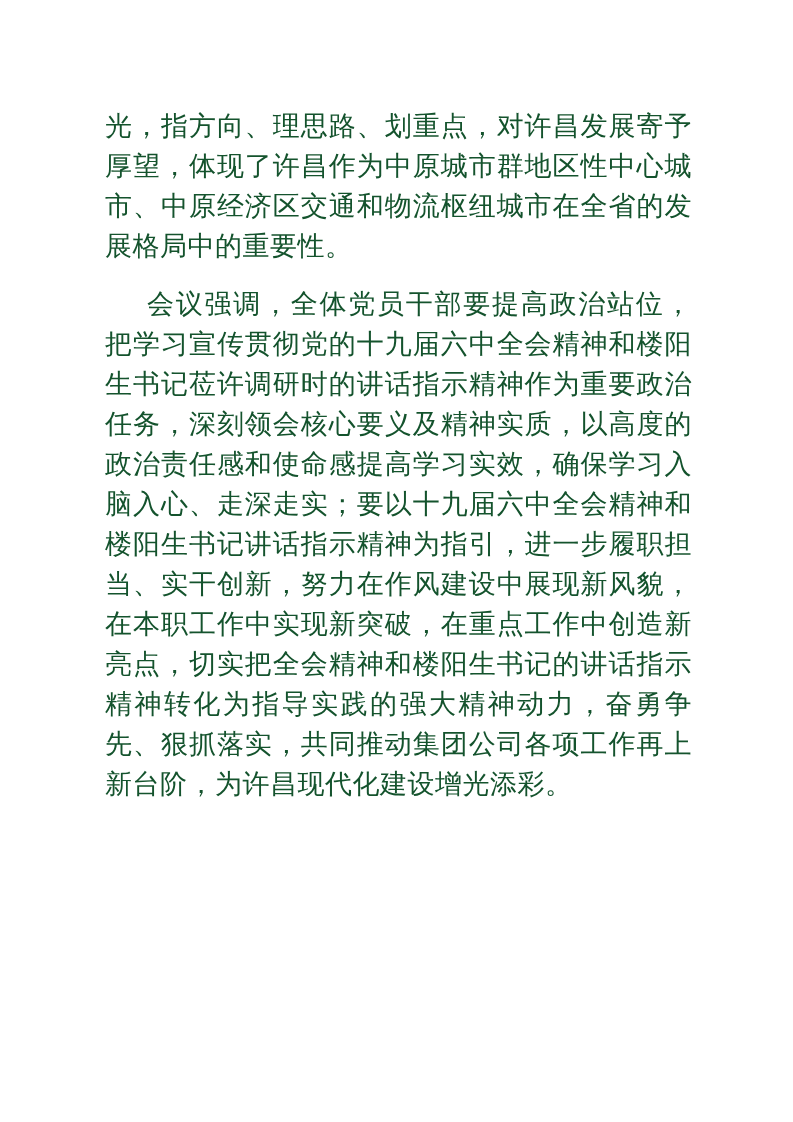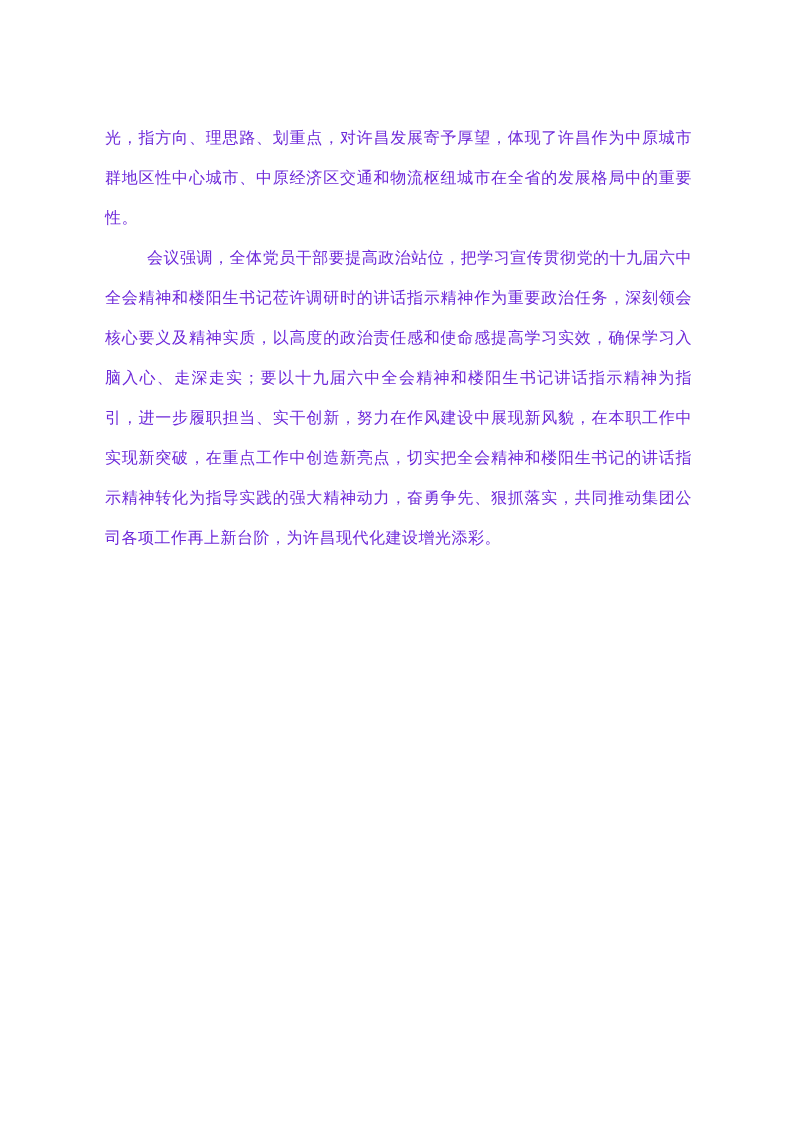--- a/index.html
+++ b/index.html
@@ -11,34 +11,35 @@
     position: relative;
     width: 793px;
     height: 1122px;
     background: #ffffff;
     overflow: hidden;
     font-family: "Liberation Serif", "DejaVu Serif", serif;
   }
   .content {
     position: absolute;
     left: 105px;
-    top: 118px;
+    top: 106px;
     width: 587px;
-    color: #6d28d9;
-    font-size: 16px;
+    color: #14532d;
+    font-size: 27px;
     line-height: 40px;
     text-align: justify;
     letter-spacing: 0.5px;
   }
   .content p {
     margin: 0;
     padding: 0;
   }
   .content p.indent {
     text-indent: 42px;
+    margin-top: 18px;
   }
 </style>
 </head>
 <body>
 
 <div class="page">
   <div class="content">
     <p>光，指方向、理思路、划重点，对许昌发展寄予厚望，体现了许昌作为中原城市群地区性中心城市、中原经济区交通和物流枢纽城市在全省的发展格局中的重要性。</p>
     <p class="indent">会议强调，全体党员干部要提高政治站位，把学习宣传贯彻党的十九届六中全会精神和楼阳生书记莅许调研时的讲话指示精神作为重要政治任务，深刻领会核心要义及精神实质，以高度的政治责任感和使命感提高学习实效，确保学习入脑入心、走深走实；要以十九届六中全会精神和楼阳生书记讲话指示精神为指引，进一步履职担当、实干创新，努力在作风建设中展现新风貌，在本职工作中实现新突破，在重点工作中创造新亮点，切实把全会精神和楼阳生书记的讲话指示精神转化为指导实践的强大精神动力，奋勇争先、狠抓落实，共同推动集团公司各项工作再上新台阶，为许昌现代化建设增光添彩。</p>
   </div>

